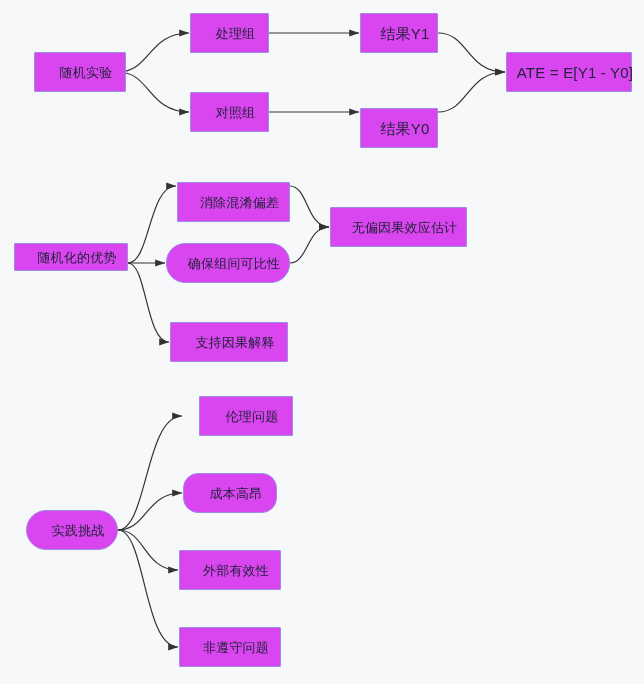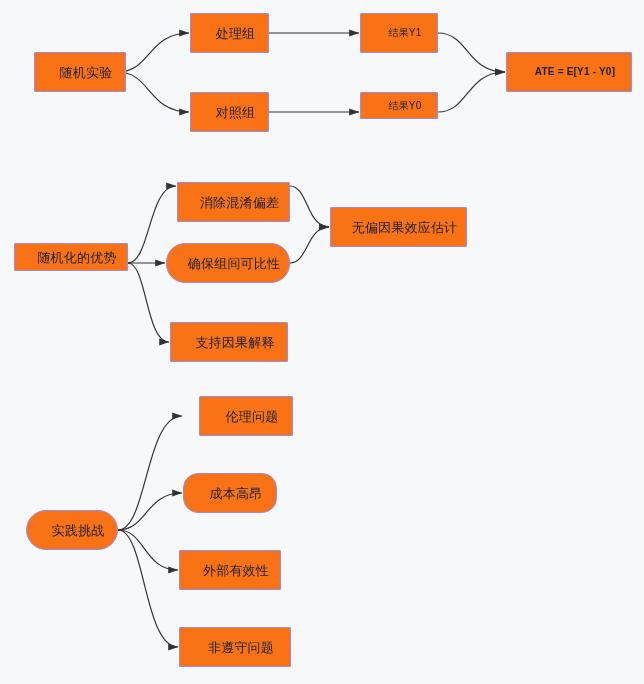--- a/index.html
+++ b/index.html
@@ -23,37 +23,37 @@
     position: absolute;
     left: 0;
     top: 0;
     width: 644px;
     height: 684px;
     pointer-events: none;
   }
   .node {
     position: absolute;
     box-sizing: border-box;
-    background: #f97316;
+    background: #d946ef;
     border: 1px solid #9d8ce3;
     border-radius: 1px;
     display: flex;
     align-items: center;
     justify-content: center;
     color: #22223a;
     font-size: 13px;
     line-height: 1;
     letter-spacing: 0.2px;
     white-space: nowrap;
     z-index: 2;
     padding-left: 12px;
   }
   .node.mono {
     font-family: "Liberation Sans", "DejaVu Sans", sans-serif;
-    font-size: 10px;
+    font-size: 15px;
   }
 </style>
 </head>
 <body>
 
 <div id="canvas">
   <svg id="edges" viewBox="0 0 644 684">
     <defs>
       <marker id="arrow" markerWidth="9" markerHeight="9" refX="8.2" refY="3" orient="auto" markerUnits="strokeWidth">
         <path d="M0,0 L0,6 L8.5,3 z" fill="#333333"></path>
@@ -83,24 +83,24 @@
       </div>
       <div class="node" style="left: 190px; top: 13px; width: 79px; height: 40px;">
         <span>处理组</span>
       </div>
       <div class="node mono" style="left: 360px; top: 13px; width: 78px; height: 40px;">
         <span>结果Y1</span>
       </div>
       <div class="node" style="left: 190px; top: 92px; width: 79px; height: 40px; text-align: center;">
         <span>对照组</span>
       </div>
-      <div class="node mono" style="left: 360px; top: 92px; width: 78px; height: 27px;">
+      <div class="node mono" style="left: 360px; top: 108px; width: 78px; height: 40px;">
         <span>结果Y0</span>
       </div>
-      <div class="node mono" style="left: 506px; top: 52px; width: 126px; height: 40px; font-weight: bold;">
+      <div class="node mono" style="left: 506px; top: 52px; width: 126px; height: 40px;">
         <span>ATE = E[Y1 - Y0]</span>
       </div>
       <div class="node" style="left: 14px; top: 243px; width: 114px; height: 28px;">
         <span>随机化的优势</span>
       </div>
       <div class="node" style="left: 177px; top: 166px; width: 113px; height: 40px; margin-top: 16px;">
         <span>消除混淆偏差</span>
       </div>
       <div class="node" style="left: 166px; top: 243px; width: 124px; height: 40px; border-radius: 19px;">
         <span>确保组间可比性</span>
@@ -116,17 +116,17 @@
       </div>
       <div class="node" style="left: 183px; top: 396px; width: 94px; height: 40px; margin-left: 16px;">
         <span>伦理问题</span>
       </div>
       <div class="node" style="left: 183px; top: 473px; width: 94px; height: 40px; border-radius: 15px;">
         <span>成本高昂</span>
       </div>
       <div class="node" style="left: 179px; top: 550px; width: 102px; height: 40px;">
         <span>外部有效性</span>
       </div>
-      <div class="node" style="left: 179px; top: 627px; width: 112px; height: 40px;">
+      <div class="node" style="left: 179px; top: 627px; width: 102px; height: 40px;">
         <span>非遵守问题</span>
       </div>
     </div>
 </div>
 
 </body></html>

